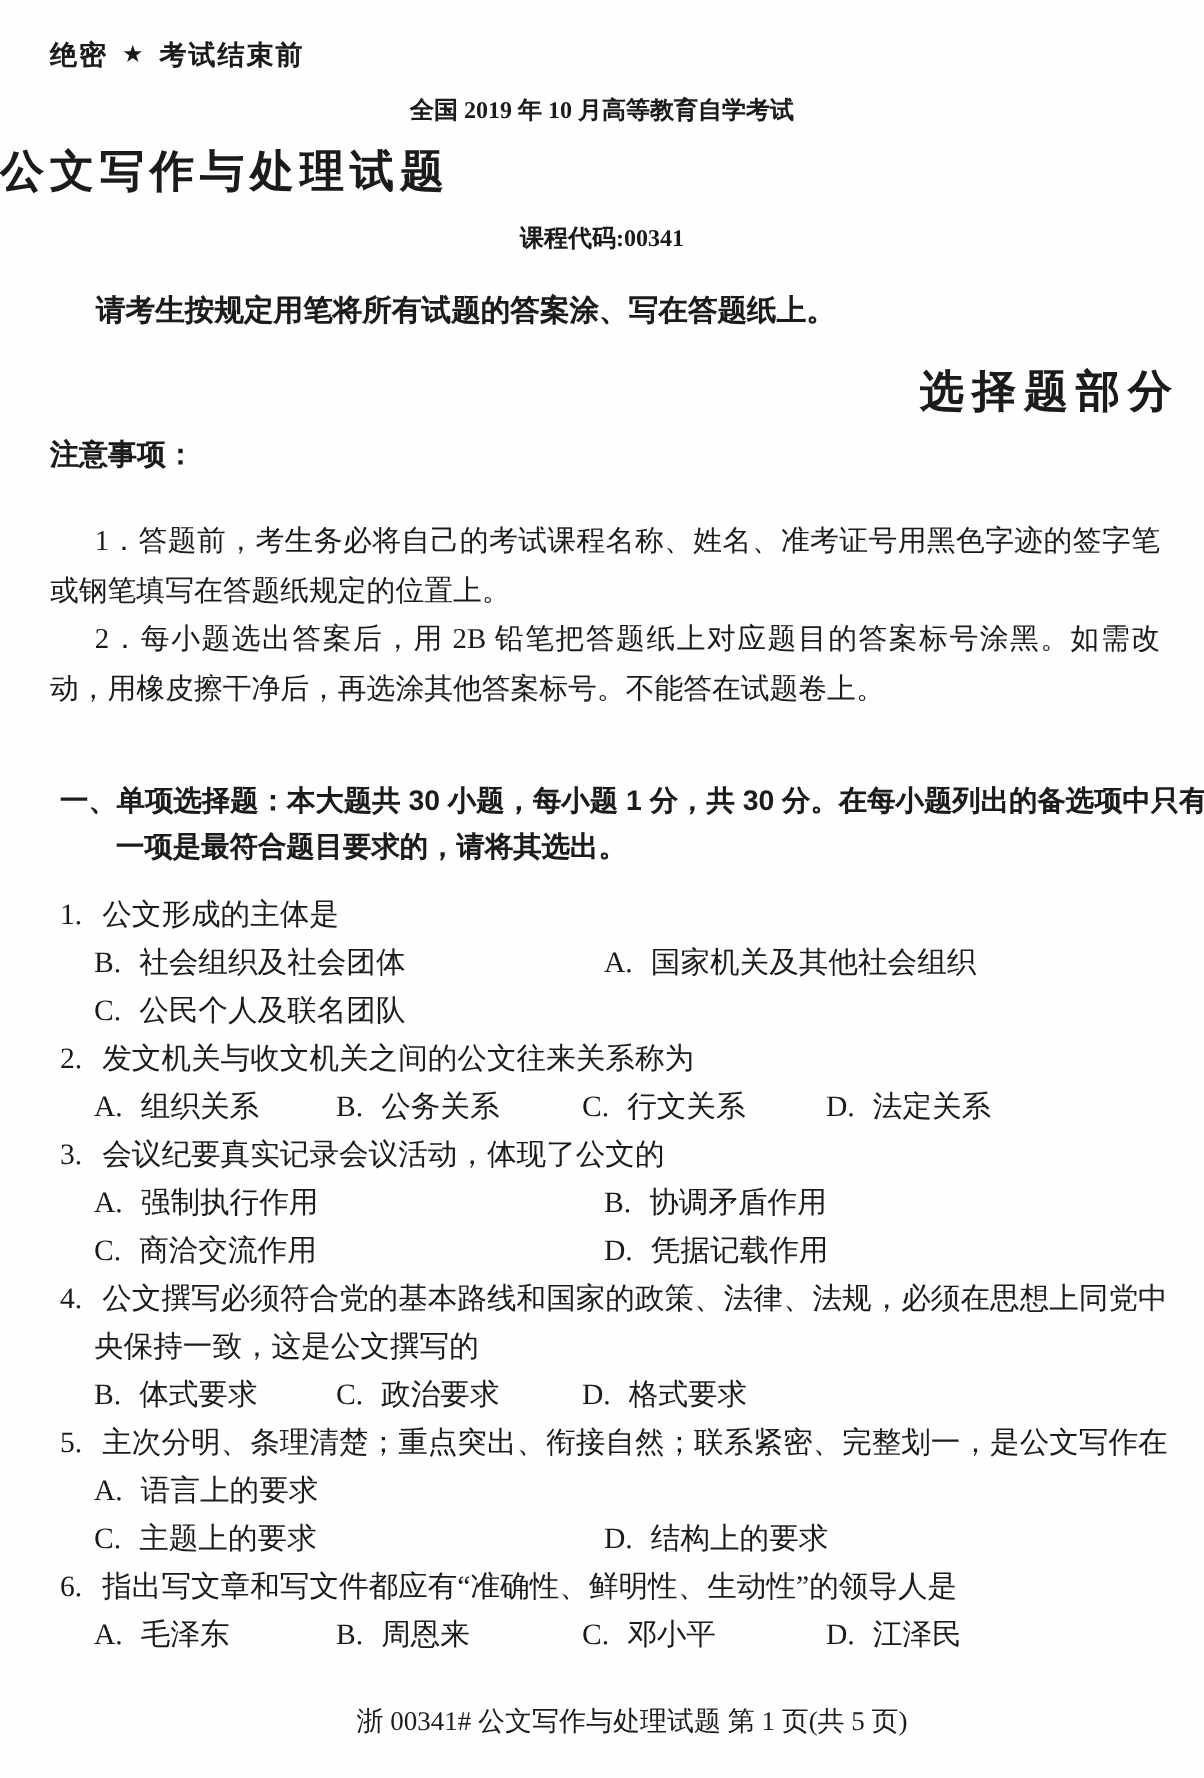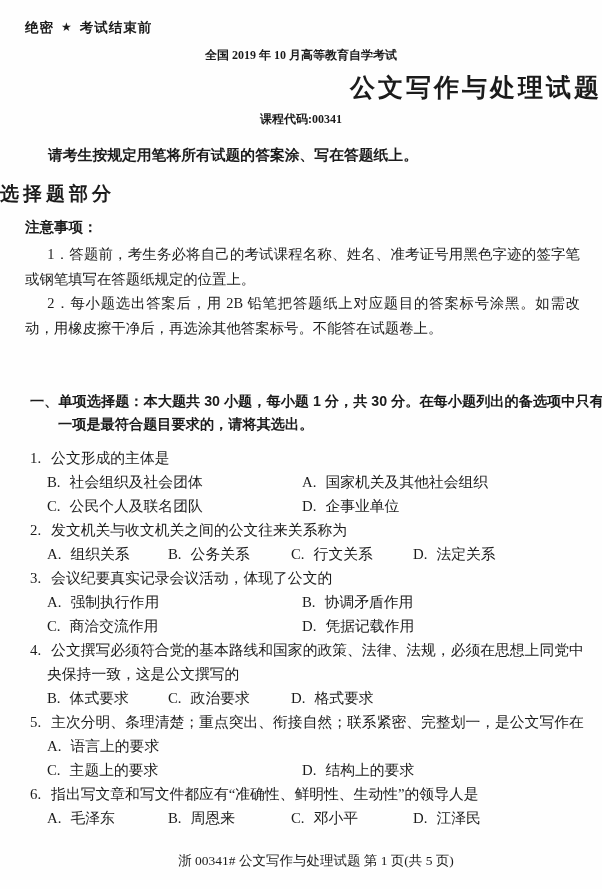--- a/index.html
+++ b/index.html
@@ -4,28 +4,28 @@
 <style>
   html,body{margin:0;padding:0;background:#ffffff;}
   .page{position:relative;width:602px;height:889px;background:#fefefe;color:#1b1b1b;overflow:hidden;}
   .serif{font-family:"Liberation Serif","DejaVu Serif",serif;}
   .hei{font-family:"Liberation Sans","DejaVu Sans",sans-serif;font-weight:700;}
 
   .secret{position:absolute;left:25px;top:19px;font-size:13.5px;letter-spacing:1px;}
   .secret .star{margin:0 7px;font-size:12px;position:relative;top:-1px;}
 
   .t1{position:absolute;left:0;right:0;top:47px;text-align:center;font-size:12px;font-weight:600;}
-  .t2{position:absolute;left:0;right:0;top:71px;text-align:right;font-size:25px;letter-spacing:3px;}
+  .t2{position:absolute;left:0;right:0;top:71px;text-align:left;font-size:22px;letter-spacing:3px;}
   .t3{position:absolute;left:0;right:0;top:111px;text-align:center;font-size:12px;font-weight:700;}
 
   .instruction{position:absolute;left:48px;top:146px;font-size:14.8px;}
-  .sec-title{position:absolute;left:0;right:12px;top:181px;text-align:left;font-size:19px;letter-spacing:4px;}
+  .sec-title{position:absolute;left:0;right:12px;top:181px;text-align:right;font-size:22px;letter-spacing:4px;}
 
   .notes{position:absolute;left:25px;right:22px;top:218px;}
-  .notes-title{font-size:14.5px;margin-bottom:5px;}
+  .notes-title{font-size:14.5px;margin-bottom:22px;}
   .note{margin:0;font-size:14.4px;line-height:24.5px;text-indent:1.55em;text-align:justify;}
 
   .mcq-heading{position:absolute;left:30px;width:556px;top:390px;font-size:14.2px;line-height:23px;
                padding-left:28px;text-indent:-28px;}
 
   .questions{position:absolute;left:0;top:446px;width:602px;font-size:14.8px;line-height:24px;}
   .q{margin-left:47px;text-indent:-17px;padding-right:8px;}
   .q-num{margin-right:10px;}
   .opts{margin-left:47px;display:grid;}
   .opts2{grid-template-columns:255px 1fr;}
@@ -62,21 +62,20 @@
 
     <div class="q">
       <span class="q-num">1.</span><span>公文形成的主体是</span>
     </div>
     <div class="opts opts2">
       <span class="opt"><span class="ol">B.</span><span>社会组织及社会团体</span></span>
       <span class="opt"><span class="ol">A.</span><span>国家机关及其他社会组织</span></span>
     </div>
     <div class="opts opts2">
       <span class="opt"><span class="ol">C.</span><span>公民个人及联名团队</span></span>
-      <span class="opt"><span class="ol">D.</span><span>企事业单位</span></span>
     </div>
 
     <div class="q">
       <span class="q-num">2.</span><span>发文机关与收文机关之间的公文往来关系称为</span>
     </div>
     <div class="opts opts4">
       <span class="opt"><span class="ol">A.</span><span>组织关系</span></span>
       <span class="opt"><span class="ol">B.</span><span>公务关系</span></span>
       <span class="opt"><span class="ol">C.</span><span>行文关系</span></span>
       <span class="opt"><span class="ol">D.</span><span>法定关系</span></span>

